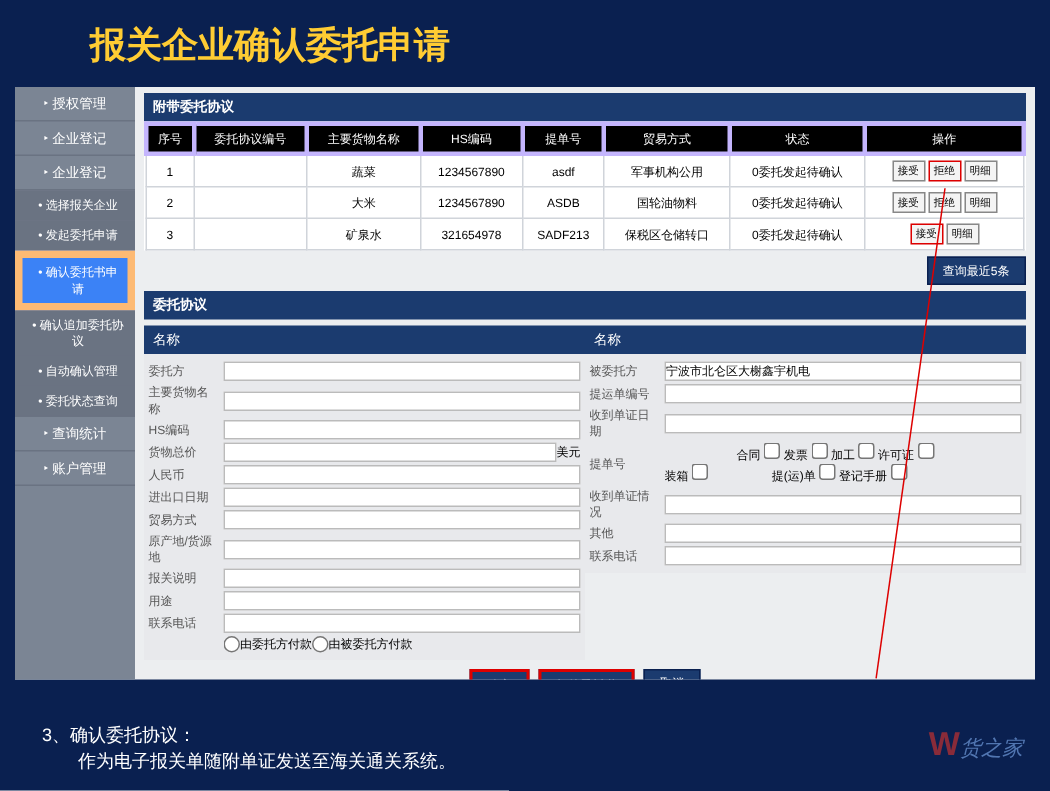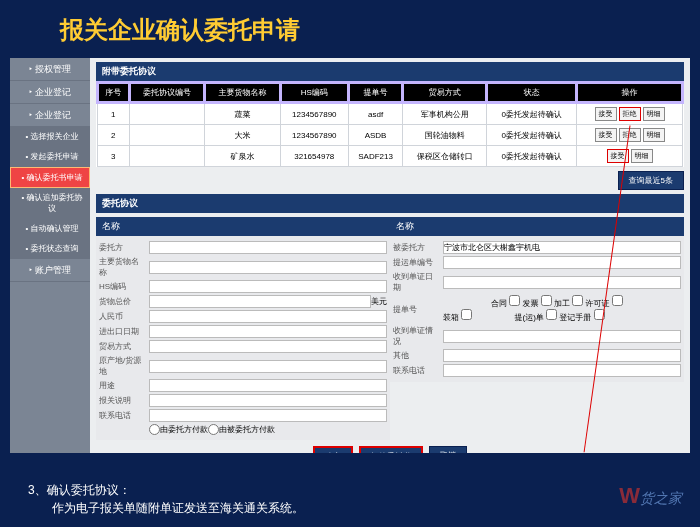--- a/index.html
+++ b/index.html
@@ -2,21 +2,21 @@
 <html><head>
 <meta charset="utf-8">
 <style>
   * { margin: 0; padding: 0; box-sizing: border-box; font-family: "Microsoft YaHei", Arial, sans-serif; }
   body { width: 700px; height: 527px; background: #0a2050; overflow: hidden; position: relative; }
   .title { color: #ffcc33; font-size: 24px; font-weight: bold; padding: 14px 0 10px 28px; margin-left: 32px; }
   .work-area { position: absolute; top: 58px; left: 10px; right: 10px; height: 395px; background: #eceef0; display: flex; font-size: 9px; }
   .sidebar { width: 80px; background: #7b8594; color: #fff; text-align: center; }
   .sidebar-item { padding: 4px 6px; border-bottom: 1px solid #6a7382; cursor: pointer; font-size: 9px; }
   .sidebar-item.sub { padding-left: 10px; font-size: 8px; background: #6a7382; }
-  .sidebar-item.hl { background: #ef4444; border: 1px solid #fdba74; }
+  .sidebar-item.hl { background: #3b82f6; border: 5px solid #fdba74; }
   .main { flex: 1; padding: 4px 6px; overflow: hidden; }
   .panel-title { background: #1b3b6f; color: #fff; padding: 3px 6px; font-size: 9px; font-weight: bold; }
   table.data { width: 100%; border-collapse: collapse; font-size: 8px; background: #fff; }
   table.data th { background: #000000; color: #fff; padding: 3px 2px; font-weight: normal; border: 3px solid #c4b5fd; }
   table.data td { padding: 3px 2px; border: 1px solid #d0d4da; text-align: center; }
   .op-btn { display: inline-block; padding: 1px 3px; border: 1px solid #888; background: #f4f4f4; font-size: 7px; cursor: pointer; margin: 0 1px; }
   .op-btn.hl { border: 1px solid #d00; }
   .top-toolbar { text-align: right; padding: 4px 0; }
   .blue-btn { display: inline-block; background: #1b3b6f; color: #fff; padding: 3px 10px; font-size: 8px; cursor: pointer; border: 1px solid #0a2050; }
   .form-zone { display: flex; gap: 0; margin-top: 4px; }
@@ -43,20 +43,21 @@
   <div class="sidebar" id="sidebar">
       <div class="sidebar-item">‣ 授权管理</div>
       <div class="sidebar-item">‣ 企业登记</div>
       <div class="sidebar-item">‣ 企业登记</div>
       <div class="sidebar-item sub">• 选择报关企业</div>
       <div class="sidebar-item sub">• 发起委托申请</div>
       <div class="sidebar-item sub hl">• 确认委托书申请</div>
       <div class="sidebar-item sub">• 确认追加委托协议</div>
       <div class="sidebar-item sub">• 自动确认管理</div>
       <div class="sidebar-item sub">• 委托状态查询</div>
+      <div class="sidebar-item">‣ 查询统计</div>
       <div class="sidebar-item">‣ 账户管理</div>
     </div>
 
   <div class="main">
     <div class="panel-title">附带委托协议</div>
     <table class="data">
       <thead>
           <tr id="thead-row">
             <th>序号</th>
             <th>委托协议编号</th>
@@ -137,25 +138,25 @@
             </div>
             <div class="frow">
               <div class="flabel">贸易方式</div>
               <input class="finput" style="">
             </div>
             <div class="frow">
               <div class="flabel">原产地/货源地</div>
               <input class="finput" style="">
             </div>
             <div class="frow">
+              <div class="flabel">报关说明</div>
+              <input class="finput" style="">
+            </div>
+            <div class="frow">
               <div class="flabel">用途</div>
-              <input class="finput" style="">
-            </div>
-            <div class="frow">
-              <div class="flabel">报关说明</div>
               <input class="finput" style="">
             </div>
             <div class="frow">
               <div class="flabel">联系电话</div>
               <input class="finput" style="">
             </div>
             <div class="frow">
               <div class="flabel"></div>
               <input type="radio" class="fcheck" style=""> 
               <span>由委托方付款</span> 
@@ -207,18 +208,18 @@
       <span class="blue-btn red-box">拒绝委托书</span>
       <span class="blue-btn">取消</span>
     </div>
   </div>
 </div>
 
 <div class="red-line" style="top:125px; left:630px; width:330px; transform:rotate(98deg);"></div>
 
 <div class="footer-text">
   <div>3、确认委托协议：</div>
-  <div style="padding-left:24px;">作为电子报关单随附单证发送至海关通关系统。</div>
+  <div style="padding-left:24px;font-family:Liberation Mono, monospace;">作为电子报关单随附单证发送至海关通关系统。</div>
 </div>
 
 <div class="watermark">
   <span class="w">W</span><span>货之家</span>
 </div>
 
 </body></html>

